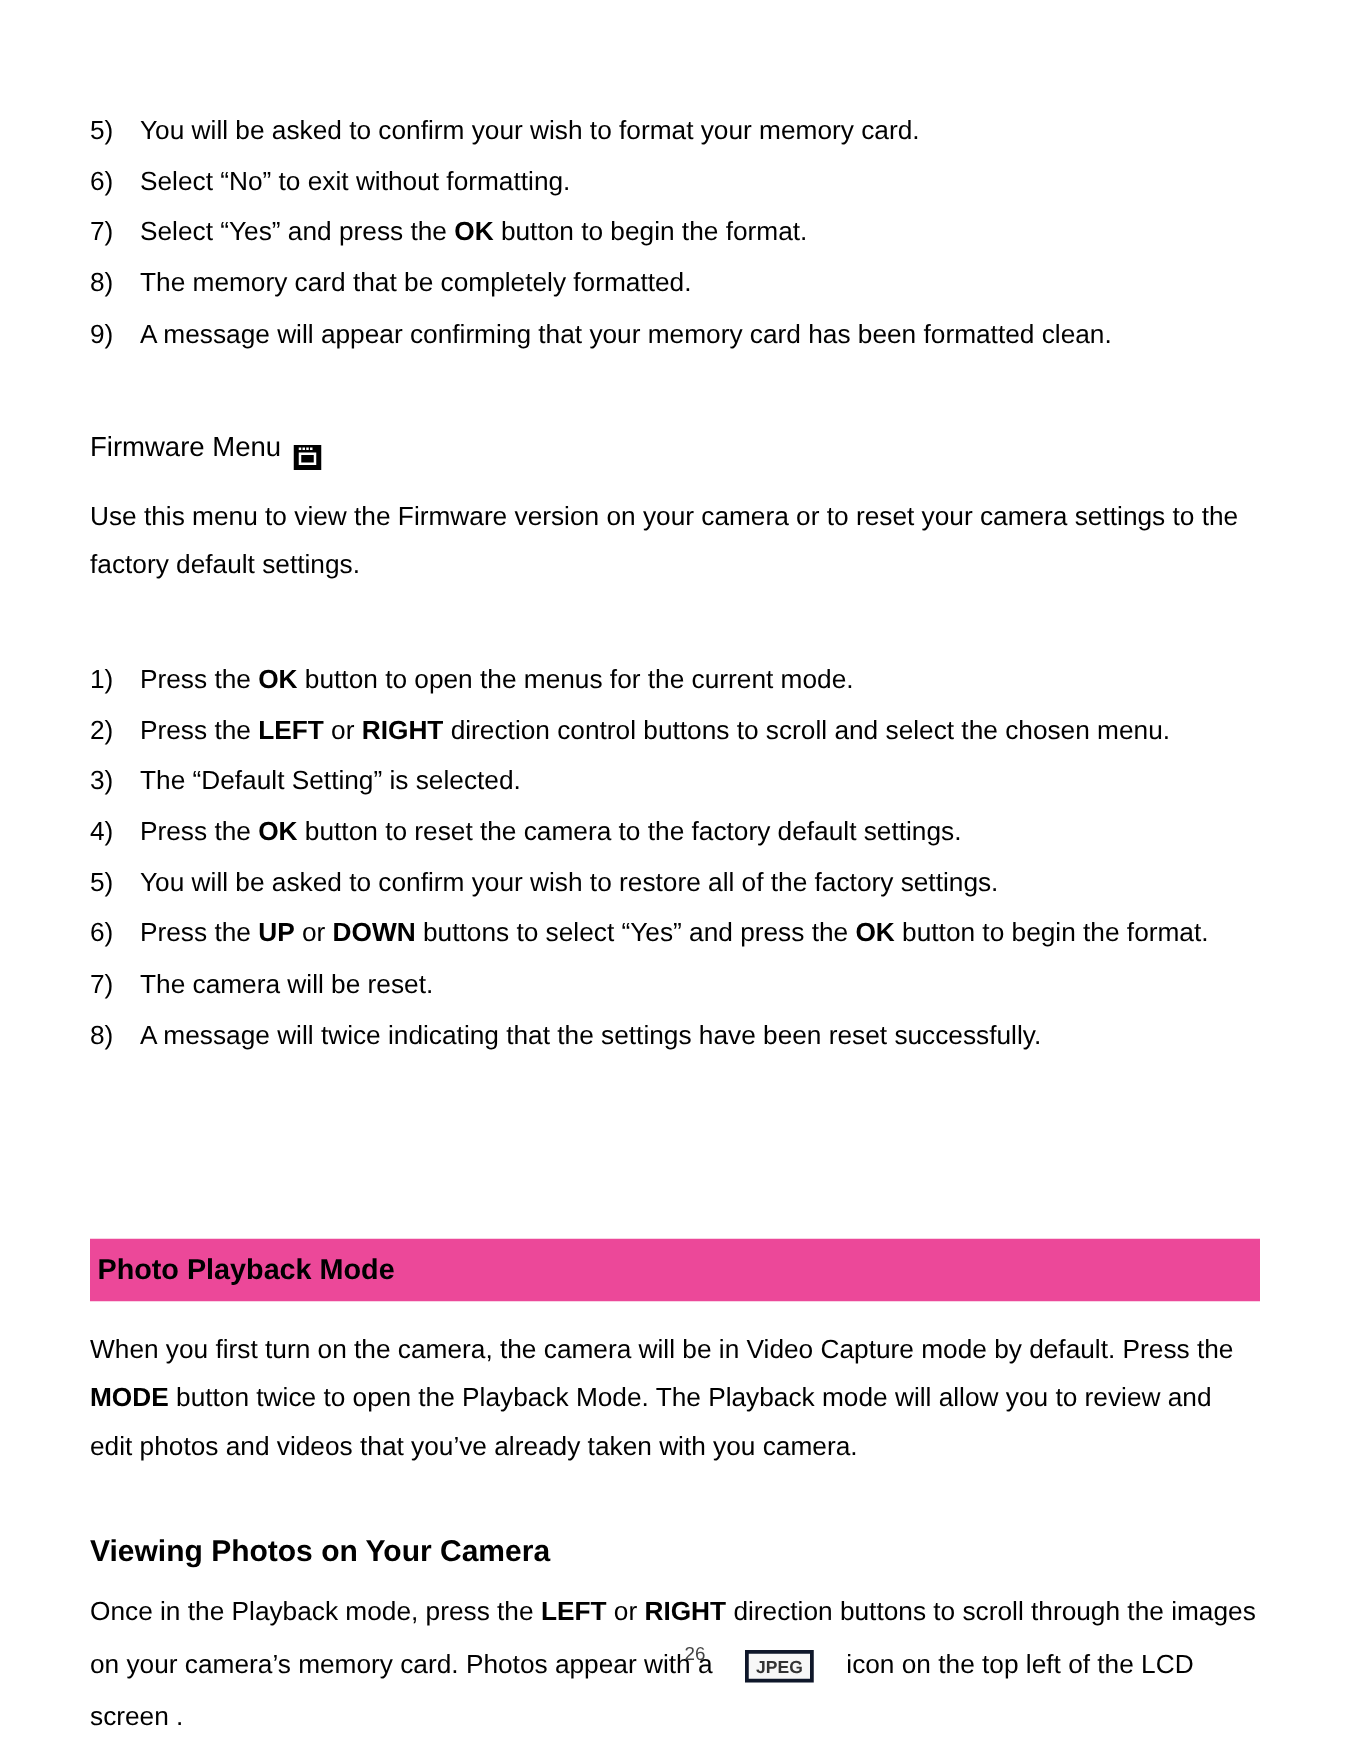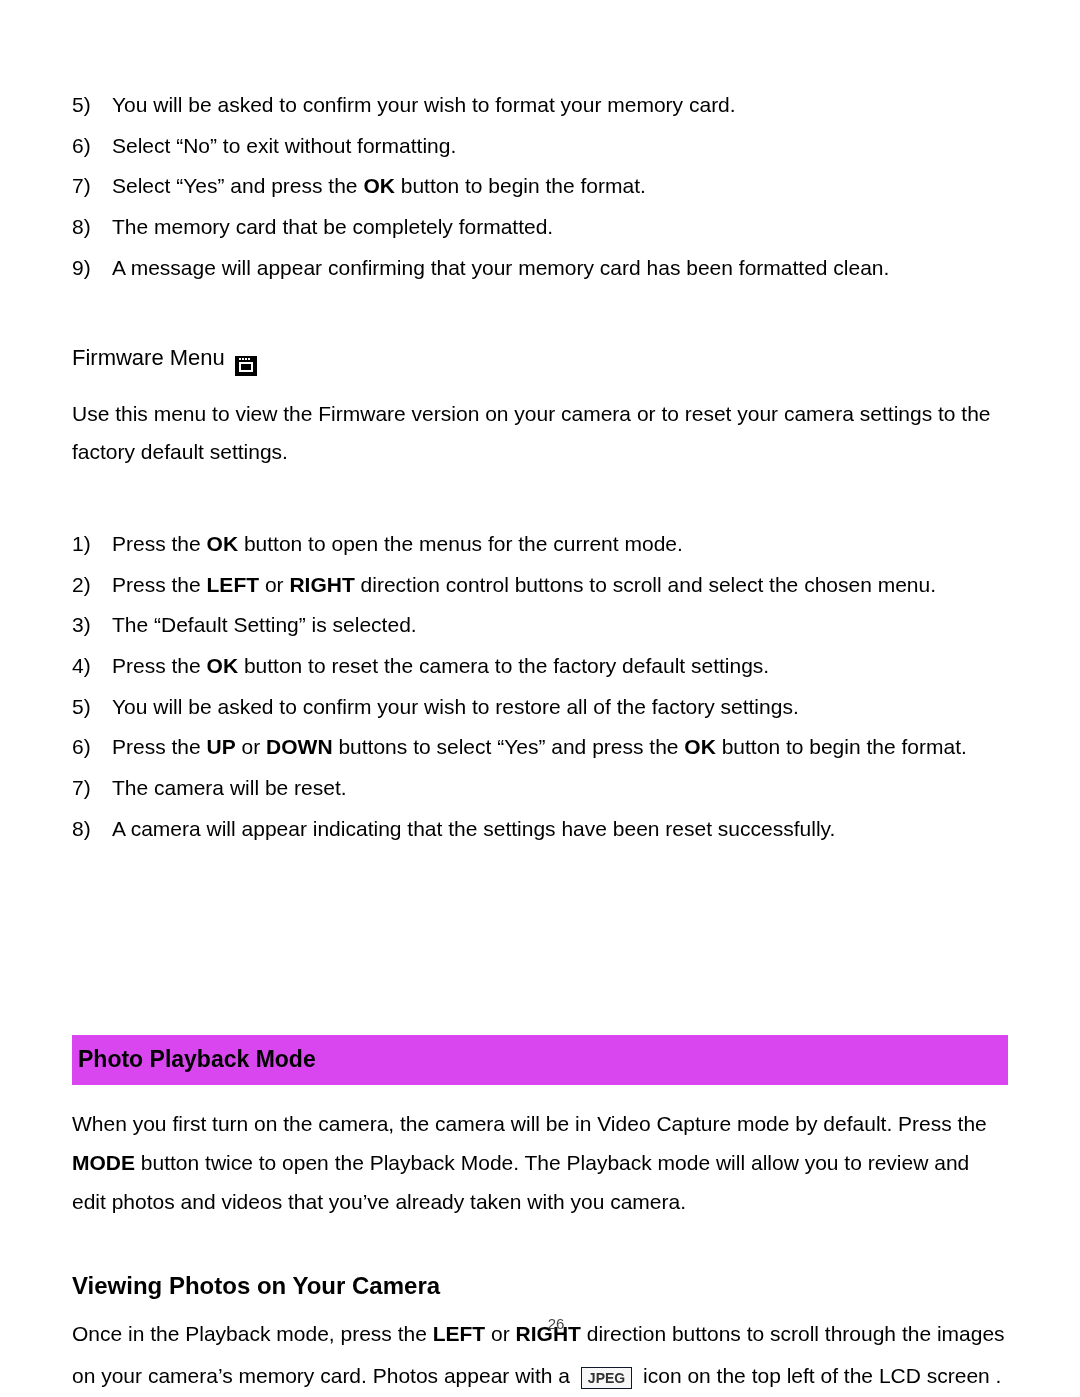--- a/index.html
+++ b/index.html
@@ -37,26 +37,25 @@
       align-items: flex-end;
       gap: 10px;
     }
     .para {
       margin-bottom: 15px;
       line-height: 1.85;
     }
     .spacer-med { height: 40px; }
     .spacer-big { height: 90px; }
     .section-heading {
-      background: #d946ef;
+      background: #ec4899;
       font-weight: bold;
       font-size: 23px;
       padding: 6px 6px;
       margin-bottom: 20px;
-      margin-top: 44px;
     }
     .subheading2 {
       font-weight: bold;
       font-size: 24px;
       margin-top: 44px;
       margin-bottom: 8px;
     }
     .page-number {
       position: absolute;
       bottom: 60px;
@@ -91,29 +90,29 @@
       position: absolute;
       top: 6px;
       left: 4px;
       width: 14px;
       height: 10px;
       border: 2px solid #fff;
       box-sizing: border-box;
     }
     .jpeg-icon {
       display: inline-block;
-      border: 1px solid #0f172a;
+      border: 3px solid #0f172a;
       background: #f7f7f7;
       font-family: Arial, sans-serif;
       font-size: 14px;
       font-weight: bold;
       padding: 3px 6px 3px 6px;
       line-height: 1;
       vertical-align: middle;
-      margin: 0 5px;
+      margin: 0 20px;
       color: #333;
     }
     .viewing-para { line-height: 2.0; }
   </style>
 </head>
 <body>
 
 <div class="page">
 
   <ol class="numbered-list" id="list1">
@@ -172,21 +171,21 @@
       <li>
         <span class="num">6)</span>
         <span class="li-text">Press the <b>UP</b> or <b>DOWN</b> buttons to select “Yes” and press the <b>OK</b> button to begin the format.</span>
       </li>
       <li>
         <span class="num">7)</span>
         <span class="li-text">The camera will be reset.</span>
       </li>
       <li>
         <span class="num">8)</span>
-        <span class="li-text">A camera will appear indicating that the settings have been reset successfully.</span>
+        <span class="li-text">A message will twice indicating that the settings have been reset successfully.</span>
       </li>
     </ol>
 
   <div class="spacer-big"></div>
 
   <div class="section-heading">Photo Playback Mode</div>
 
   <p class="para" id="playback-intro">When you first turn on the camera, the camera will be in Video Capture mode by default. Press the <b>MODE</b> button twice to open the Playback Mode. The Playback mode will allow you to review and edit photos and videos that you’ve already taken with you camera.</p>
 
   <div class="subheading2">Viewing Photos on Your Camera</div>

